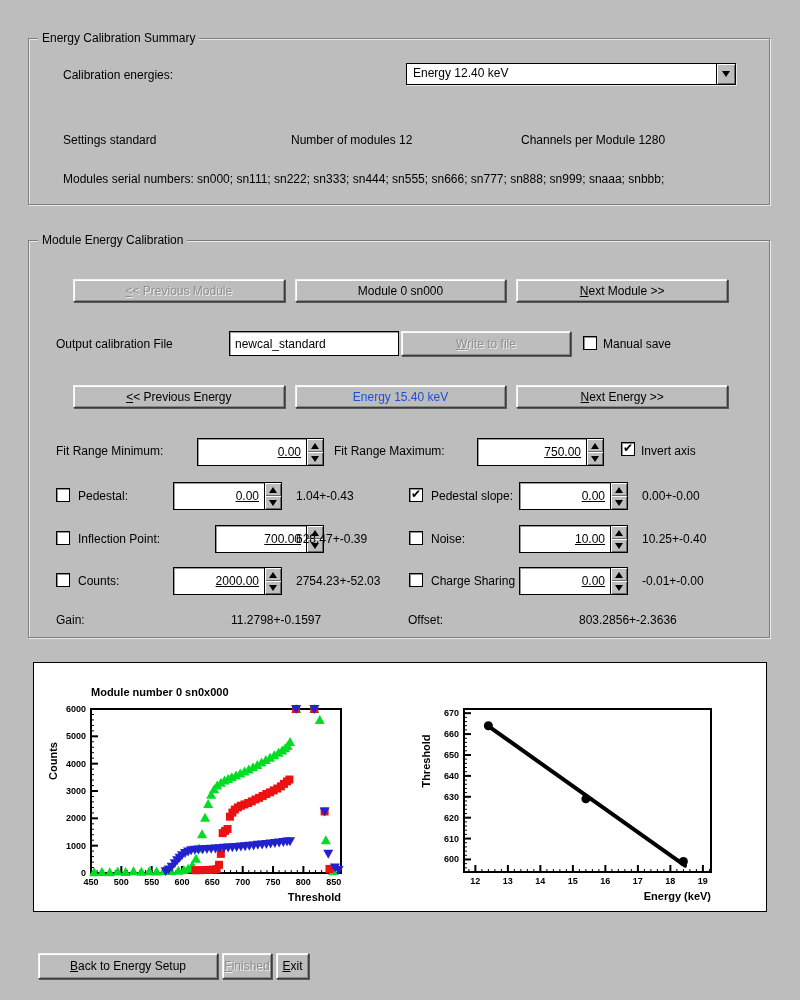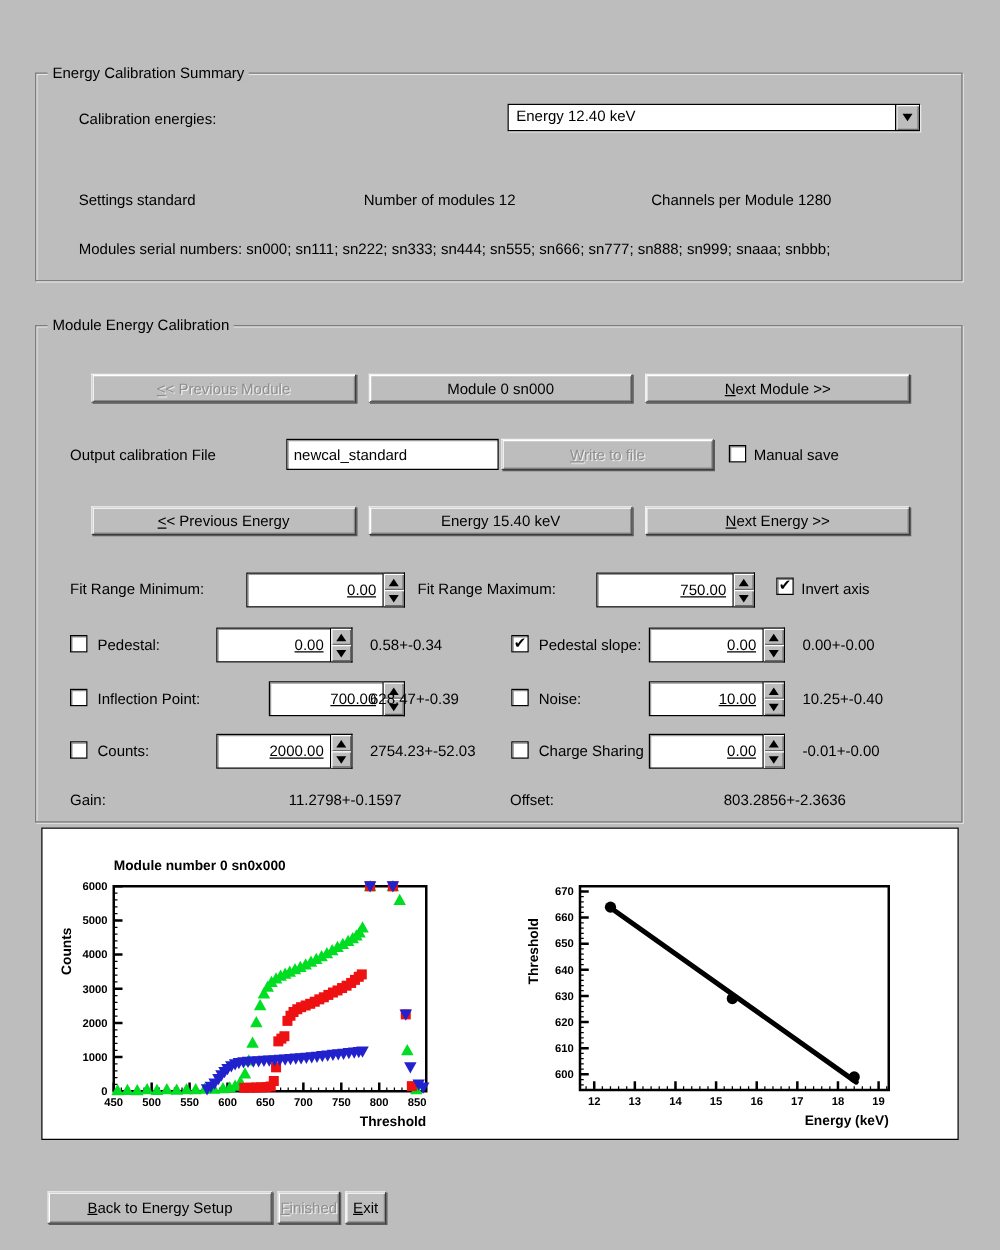--- a/index.html
+++ b/index.html
@@ -9,21 +9,20 @@
     font-family:"Liberation Sans", sans-serif;
     font-size:12px;
     color:#000;
     position:relative;
     overflow:hidden;
   }
   .groupbox {
     position:absolute;
     border:1px solid #7d7d7d;
     box-shadow: inset 1px 1px 0 #e9e9e9, 1px 1px 0 #e9e9e9;
-    margin-top: 20px;
   }
   .groupbox-title {
     position:absolute;
     top:-8px; left:9px;
     background:#bdbdbd;
     padding:0 4px;
     font-size:12px;
     white-space:nowrap;
   }
   .lbl { position:absolute; white-space:nowrap; }
@@ -35,21 +34,21 @@
     box-shadow: inset 1px 1px 0 #ffffff, inset -1px -1px 0 #8a8a8a, 1px 1px 0 #5a5a5a;
     display:flex; align-items:center; justify-content:center;
     font-size:12px;
     cursor:pointer;
     white-space:nowrap;
   }
   .btn.flexbtn { position:relative; flex:1; }
   .btn.disabled { color:#8f8f8f; text-shadow:1px 1px 0 #eeeeee; }
   .btn-row { position:absolute; display:flex; gap:10px; }
   .mn { text-decoration:underline; }
-  .green-text { color:#000000; }
+  .green-text { color:#1d4ed8; }
   .textfield {
     position:absolute;
     background:#fff;
     border:1px solid #000;
     box-shadow: inset 1px 1px 0 #9b9b9b;
     padding:0 5px;
     font-family:"Liberation Sans", sans-serif;
     font-size:12px;
   }
   .combo {
@@ -215,21 +214,21 @@
       <input class="spin-val" value="0.00" style="">
       <div class="spin-btns">
         <div class="spin-btn">
             <span class="tri-up"></span>
           </div>
         <div class="spin-btn">
             <span class="tri-down"></span>
           </div>
       </div>
     </div>
-    <span class="lbl" style="left:267px; top:8px;">0.58+-0.34</span>
+    <span class="lbl" style="left:267px; top:8px;">1.04+-0.43</span>
     <span class="checkbox checked" style="left:380px; top:7px;"></span>
     <span class="lbl" style="left:402px; top:8px;">Pedestal slope:</span>
     <div class="spin" style="left:490px; top:1px;">
       <input class="spin-val" value="0.00" style="">
       <div class="spin-btns">
         <div class="spin-btn">
             <span class="tri-up"></span>
           </div>
         <div class="spin-btn">
             <span class="tri-down"></span>

